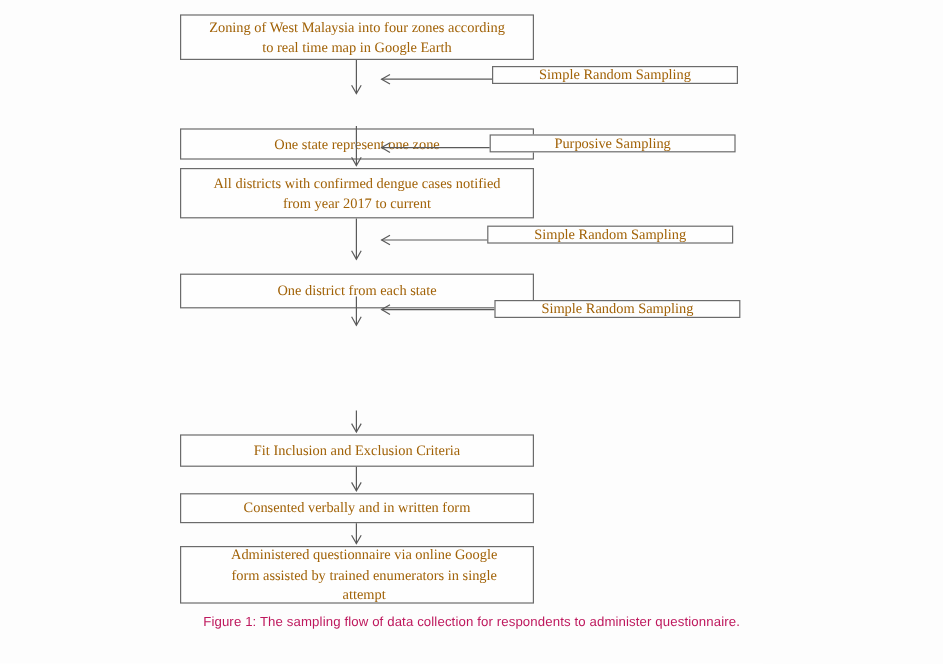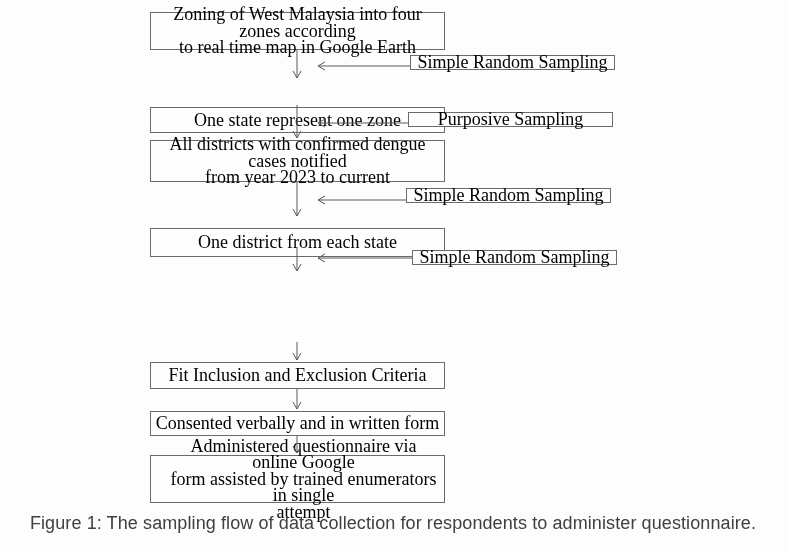--- a/index.html
+++ b/index.html
@@ -13,23 +13,23 @@
   }
   .fbox {
     position: absolute;
     box-sizing: border-box;
     border: 1px solid #6b6b6b;
     background: #fefefe;
     display: flex;
     align-items: center;
     justify-content: center;
     text-align: center;
-    font-size: 18px;
+    font-size: 12px;
     line-height: 16.5px;
-    color: #000000;
+    color: #a16207;
     white-space: pre-line;
     padding: 1px 4px;
   }
   .fbox.main { left: 150px; width: 295px; }
   .fbox.side { width: 205px; height: 15px; }
   .arrows {
     position: absolute;
     left: 0; top: 0;
     pointer-events: none;
   }
@@ -38,37 +38,37 @@
     stroke-width: 1;
     fill: none;
   }
   .caption {
     position: absolute;
     top: 513px;
     left: 0;
     width: 100%;
     text-align: center;
     font-family: "Liberation Sans", sans-serif;
-    font-size: 18px;
-    color: #404040;
+    font-size: 11px;
+    color: #be185d;
     letter-spacing: 0.1px;
   }
 </style>
 </head>
 <body>
 
 <div class="figure-canvas">
 
   <div class="fbox main" style="top:12px; height:38px;">Zoning of West Malaysia into four zones according
 to real time map in Google Earth</div>
 
   <div class="fbox main" style="top:79px; height:26px;margin-top:28px;">One state represent one zone</div>
 
   <div class="fbox main" style="top:140px; height:42px;">All districts with confirmed dengue cases notified
-from year 2023 to current</div>
+from year 2017 to current</div>
 
   <div class="fbox main" style="top:228px; height:29px;">One district from each state</div>
 
 
   <div class="fbox main" style="top:411px; height:25px;">Consented verbally and in written form</div>
 
   <div class="fbox main" style="top:362px; height:27px;">Fit Inclusion and Exclusion Criteria</div>
 
   <div class="fbox main" style="top:455px; height:48px;padding-left:16px;">Administered questionnaire via online Google
 form assisted by trained enumerators in single

